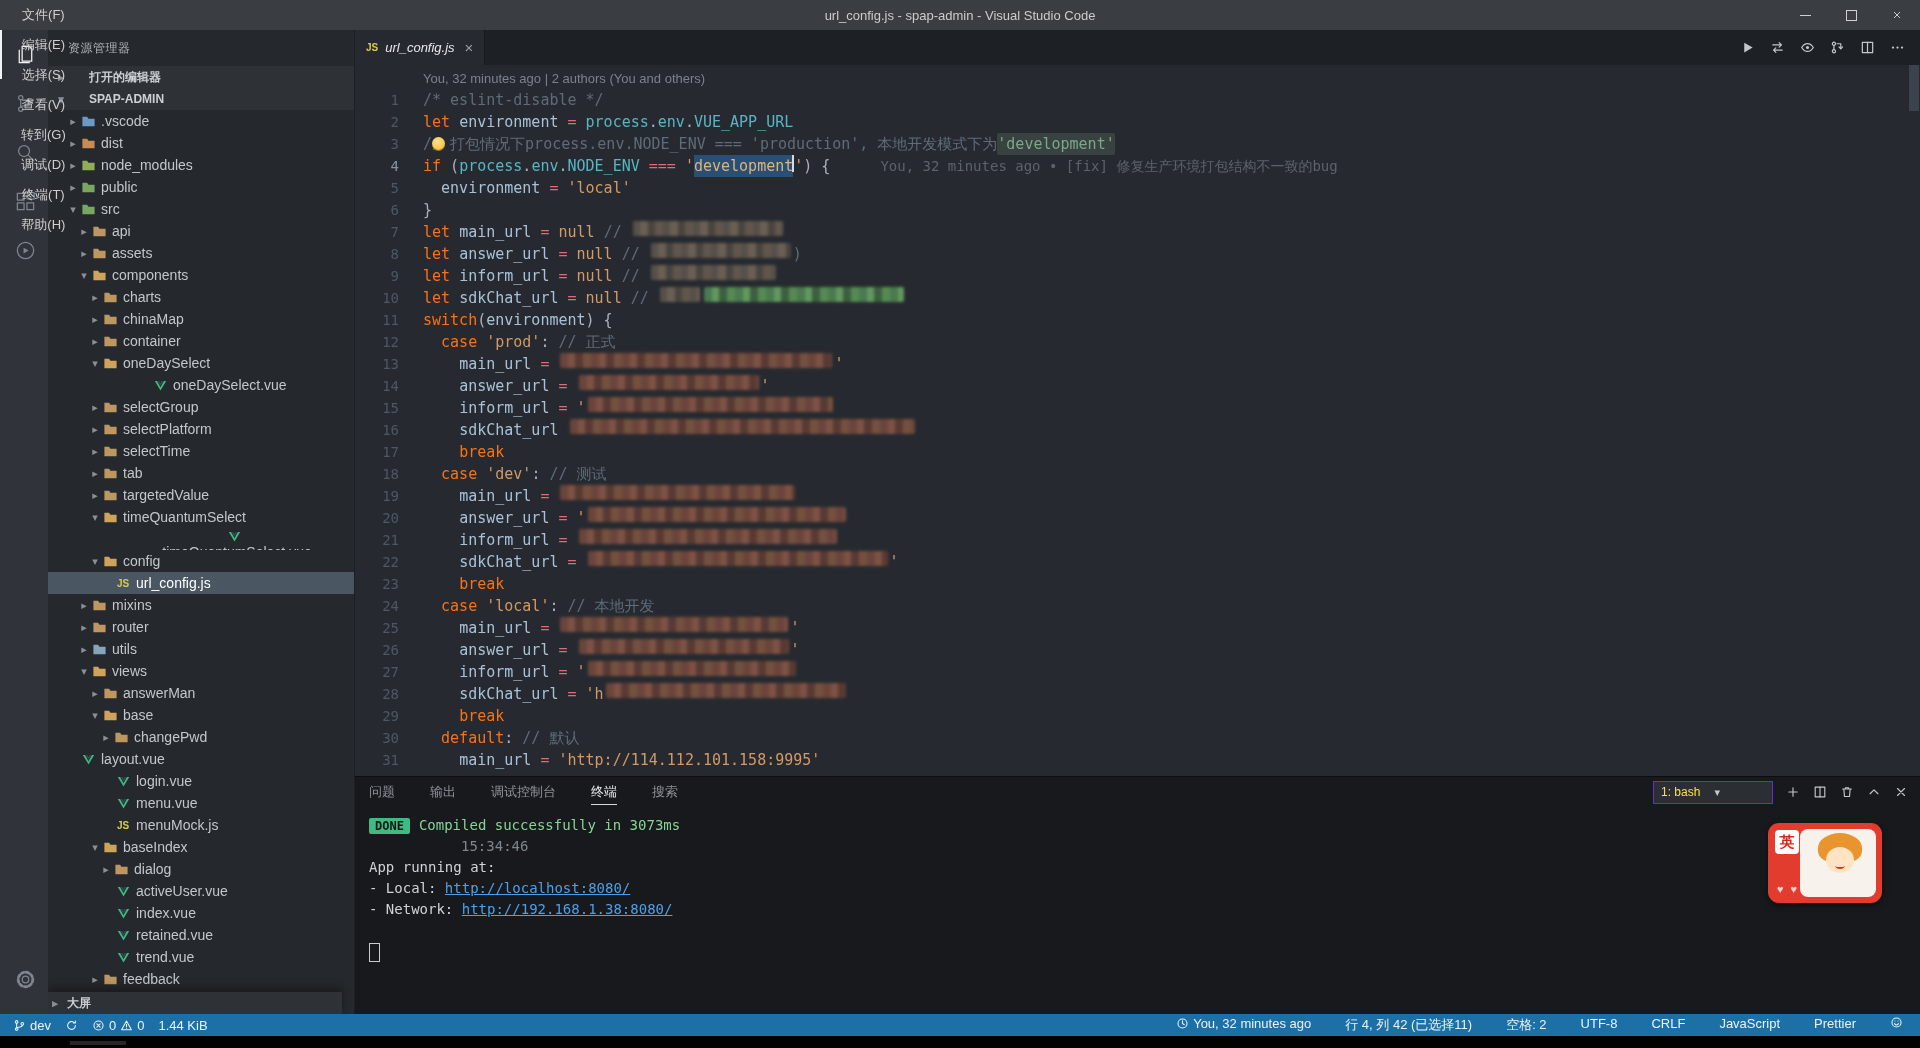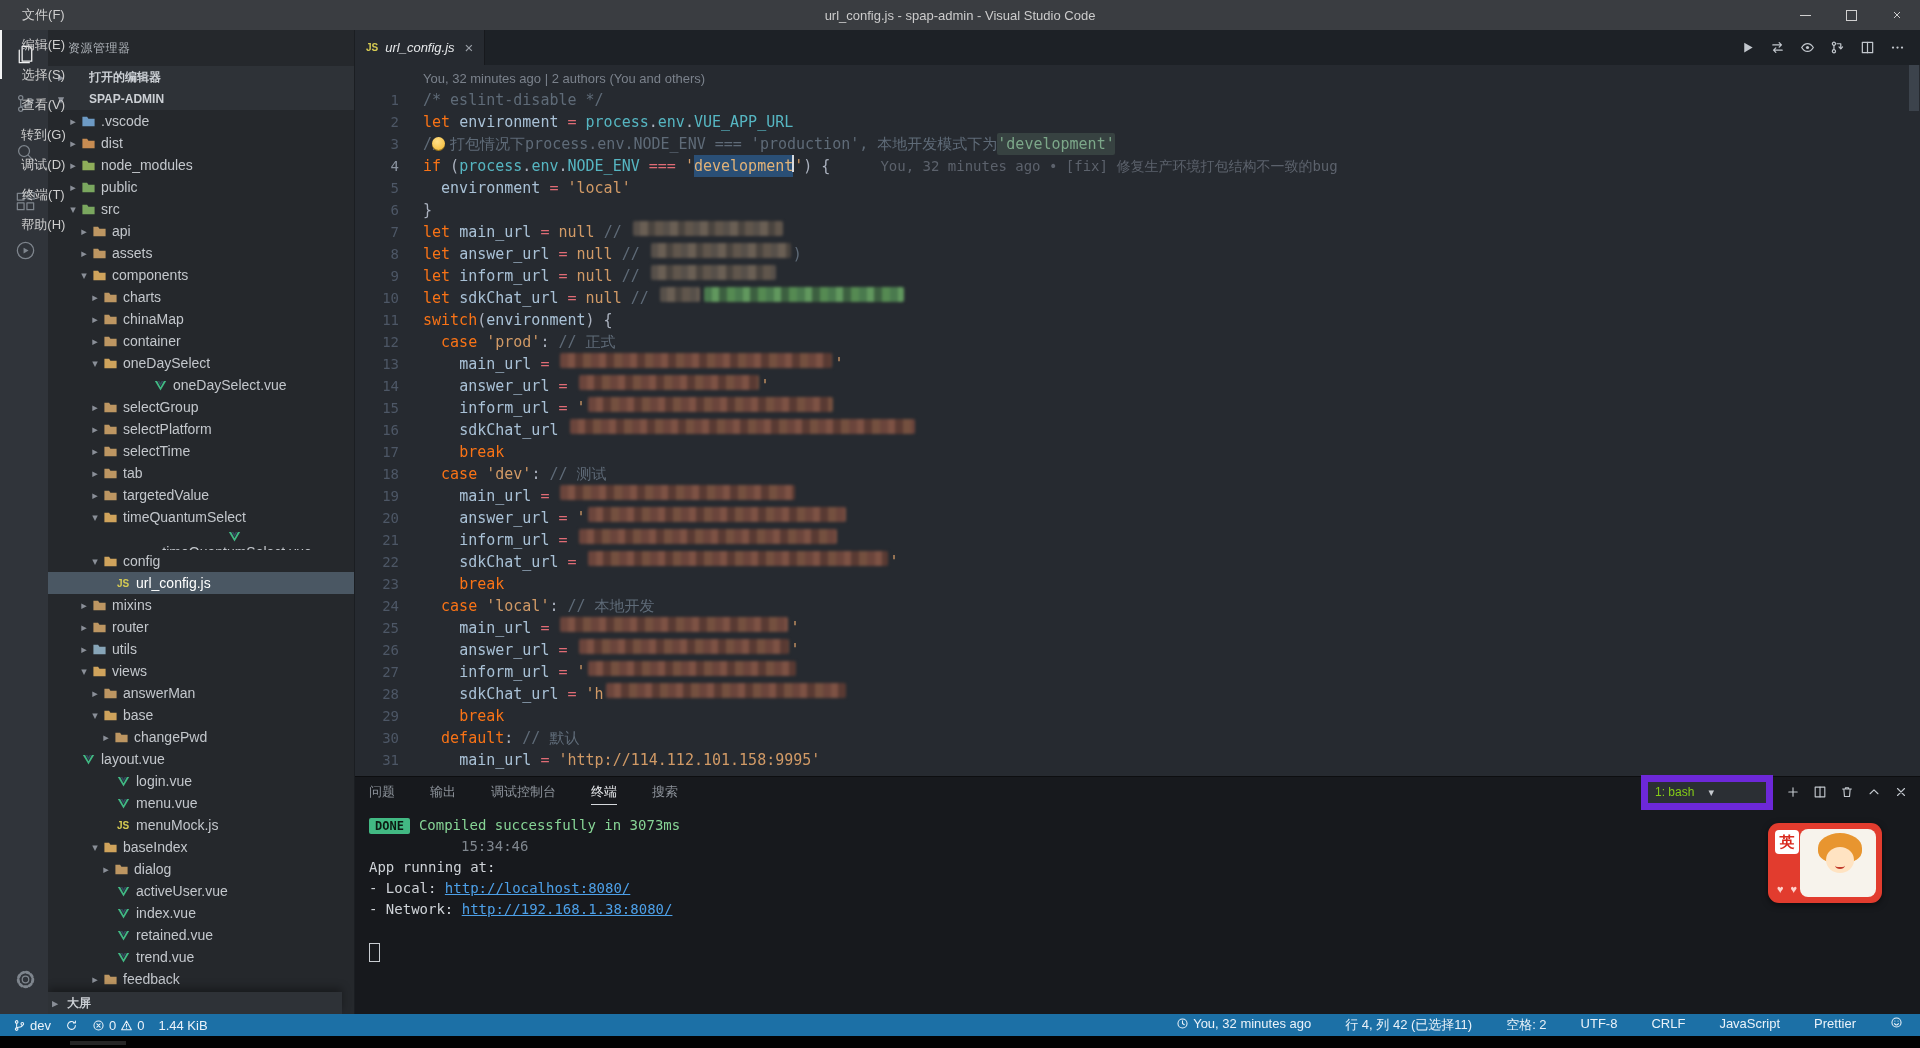--- a/index.html
+++ b/index.html
@@ -63,22 +63,22 @@
         background:radial-gradient(circle at 40% 35%,#ffe08a,#f3b72e);box-shadow:0 1px 0 #a97c14;}
   .caret{display:inline-block;width:0;border-left:2px solid #d7dae0;height:17px;vertical-align:-3px;margin-left:-1px;}
   .sb-track{position:absolute;top:0;right:0;width:12px;height:100%;}
   .sb-thumb{position:absolute;top:0;right:1px;width:10px;height:46px;background:#3c434c;}
   
   .panel{height:238px;background:#17191d;border-top:1px solid #0d0e10;position:relative;}
   .panel-header{height:30px;display:flex;align-items:center;padding:0 12px 0 14px;}
   .pt{font-size:13px;color:#8d939b;margin-right:27px;padding:4px 0 3px;}
   .pt.active{color:#e8eaed;border-bottom:1px solid #d5d8dc;}
   .panel-right{margin-left:auto;display:flex;align-items:center;gap:13px;}
-  .term-select{display:flex;align-items:center;gap:14px;background:#2b2f34;border:7px solid #6d28d9;
-               height:21px;padding:0 7px;font-size:12px;color:#84cc16;min-width:104px;}
+  .term-select{display:flex;align-items:center;gap:14px;background:#2b2f34;border:1px solid #6d28d9;
+               height:21px;padding:0 7px;font-size:12px;color:#fde047;min-width:104px;}
   .term-select .dd::before{content:"▾";font-size:11px;color:#c6cacf;}
   .ph-btn{color:#c2c7cd;display:flex;align-items:center;}
   .ph-btn svg{width:14px;height:14px;}
   .terminal{padding:8px 0 0 14px;font-family:"DejaVu Sans Mono","Liberation Mono",monospace;
             font-size:14px;line-height:21px;color:#cfd3d8;}
   .trm-badge{background:#42b983;color:#0c1a12;font-weight:bold;font-size:12px;padding:1px 6px;border-radius:2px;margin-right:9px;}
   .trm-ok{color:#87d596;}
   .trm-time{color:#7f868e;margin-left:92px;}
   .trm-link{color:#4da0e8;text-decoration:underline;}
   .trm-cursor{display:inline-block;width:9px;height:17px;border:1px solid #c8ccd1;margin-top:2px;}

